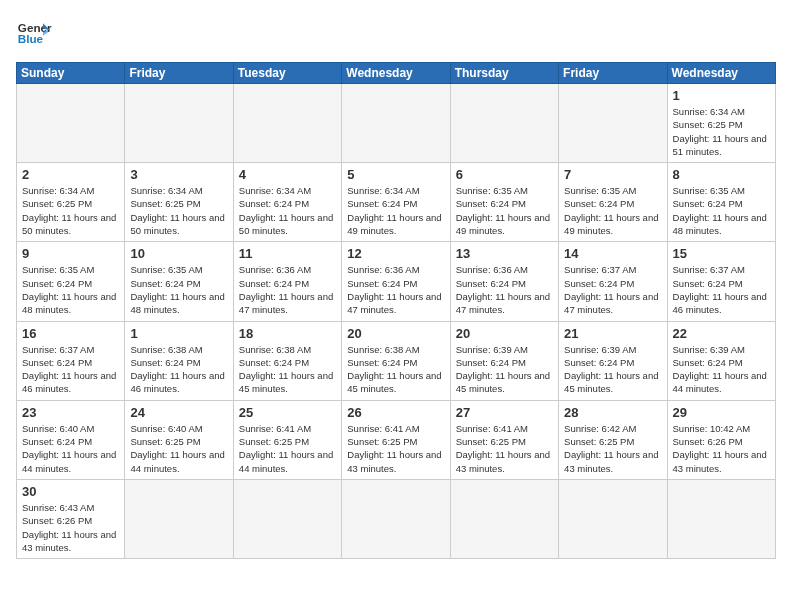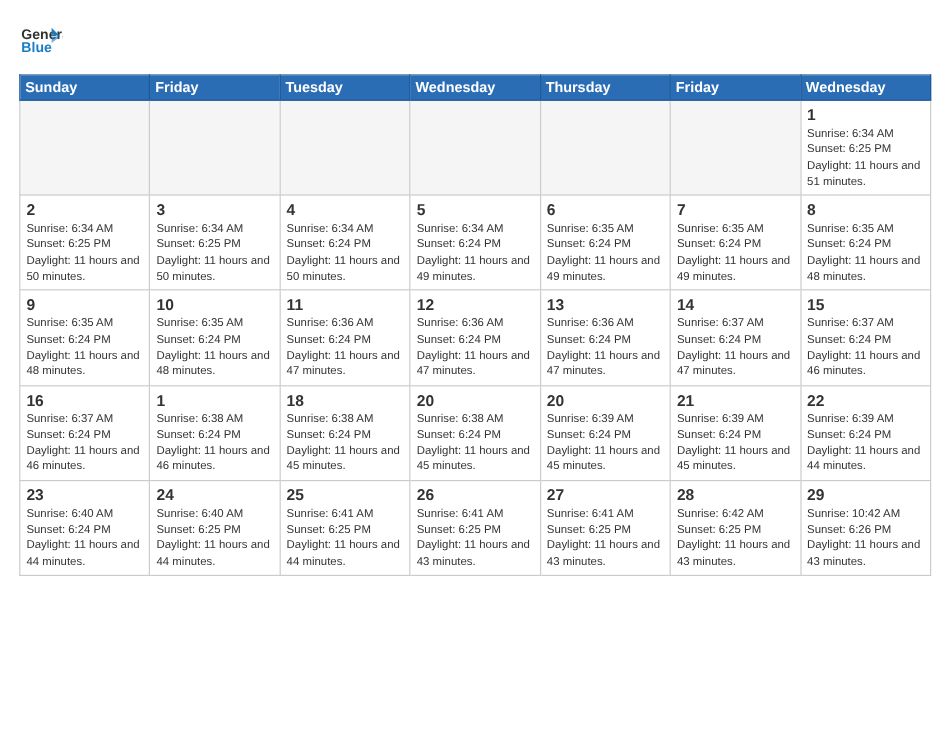--- a/index.html
+++ b/index.html
@@ -316,14 +316,29 @@
 and 43 minutes.</div>
         </td>
         <td>
           <span class="date-num">29</span>
           <div class="cell-info">Sunrise: 10:42 AM
 Sunset: 6:26 PM
 Daylight: 11 hours
 and 43 minutes.</div>
         </td>
       </tr>
+      <tr>
+        <td>
+          <span class="date-num">30</span>
+          <div class="cell-info">Sunrise: 6:43 AM
+Sunset: 6:26 PM
+Daylight: 11 hours
+and 43 minutes.</div>
+        </td>
+        <td class="empty"></td>
+        <td class="empty"></td>
+        <td class="empty"></td>
+        <td class="empty"></td>
+        <td class="empty"></td>
+        <td class="empty"></td>
+      </tr>
     </tbody>
 </table>
 
 </body></html>

